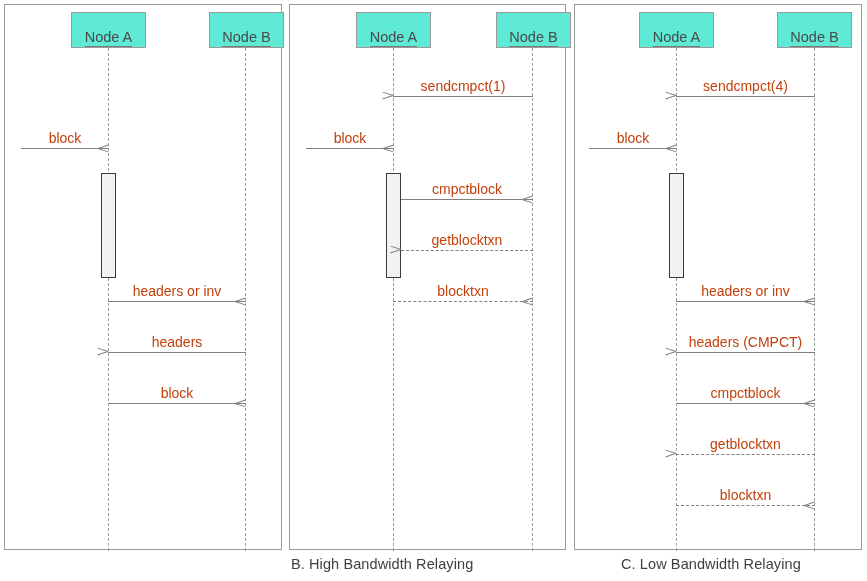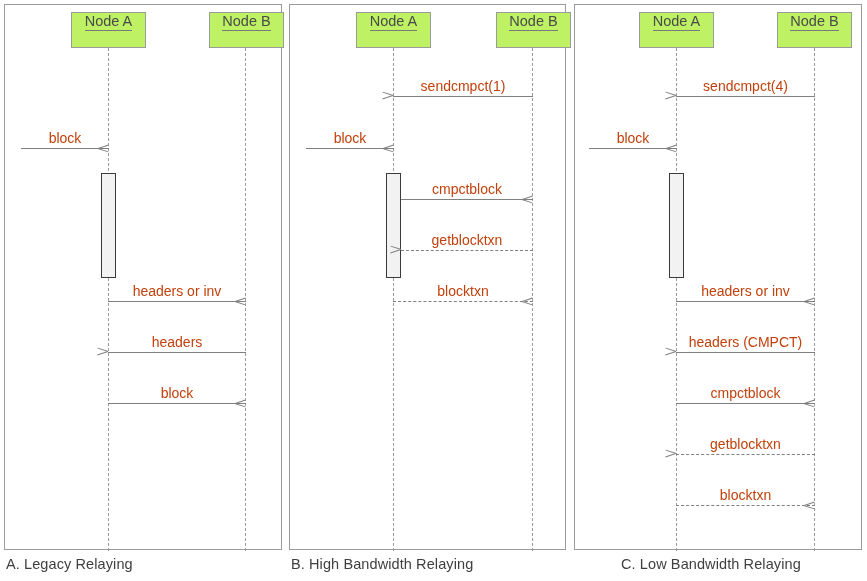--- a/index.html
+++ b/index.html
@@ -29,22 +29,22 @@
     white-space:nowrap;
     letter-spacing:0.1px;
   }
 
   
   .actor{
     position:absolute;
     width:75px;height:36px;
     border:1px solid #9b9b9b;
     box-sizing:border-box;
-    background:#bef264;
-    display:flex;align-items:flex-start;justify-content:center;
+    background:#5eead4;
+    display:flex;align-items:flex-end;justify-content:center;
   }
   .actor span{
     font-size:14.5px;
     color:#4a4a4a;
     border-bottom:1px solid #7a7a7a;
     line-height:1.15;
     padding-bottom:0px;
     white-space:nowrap;
   }
 
@@ -161,21 +161,20 @@
         <div class="label">block</div>
         <div class="line"></div>
         <div class="head right">
             <i class="a"></i>
             <i class="b"></i>
           </div>
       </div>
 
     </div>
   </div>
-  <div class="caption" style="left:6px;top:556px;">A. Legacy Relaying</div>
 
   <div class="panel" style="left:289px;width:277px;">
     <div class="panel-inner">
 
       <div class="actor" style="left:66px;top:7px;">
         <span>Node A</span>
       </div>
       <div class="actor" style="left:206px;top:7px;">
         <span>Node B</span>
       </div>

